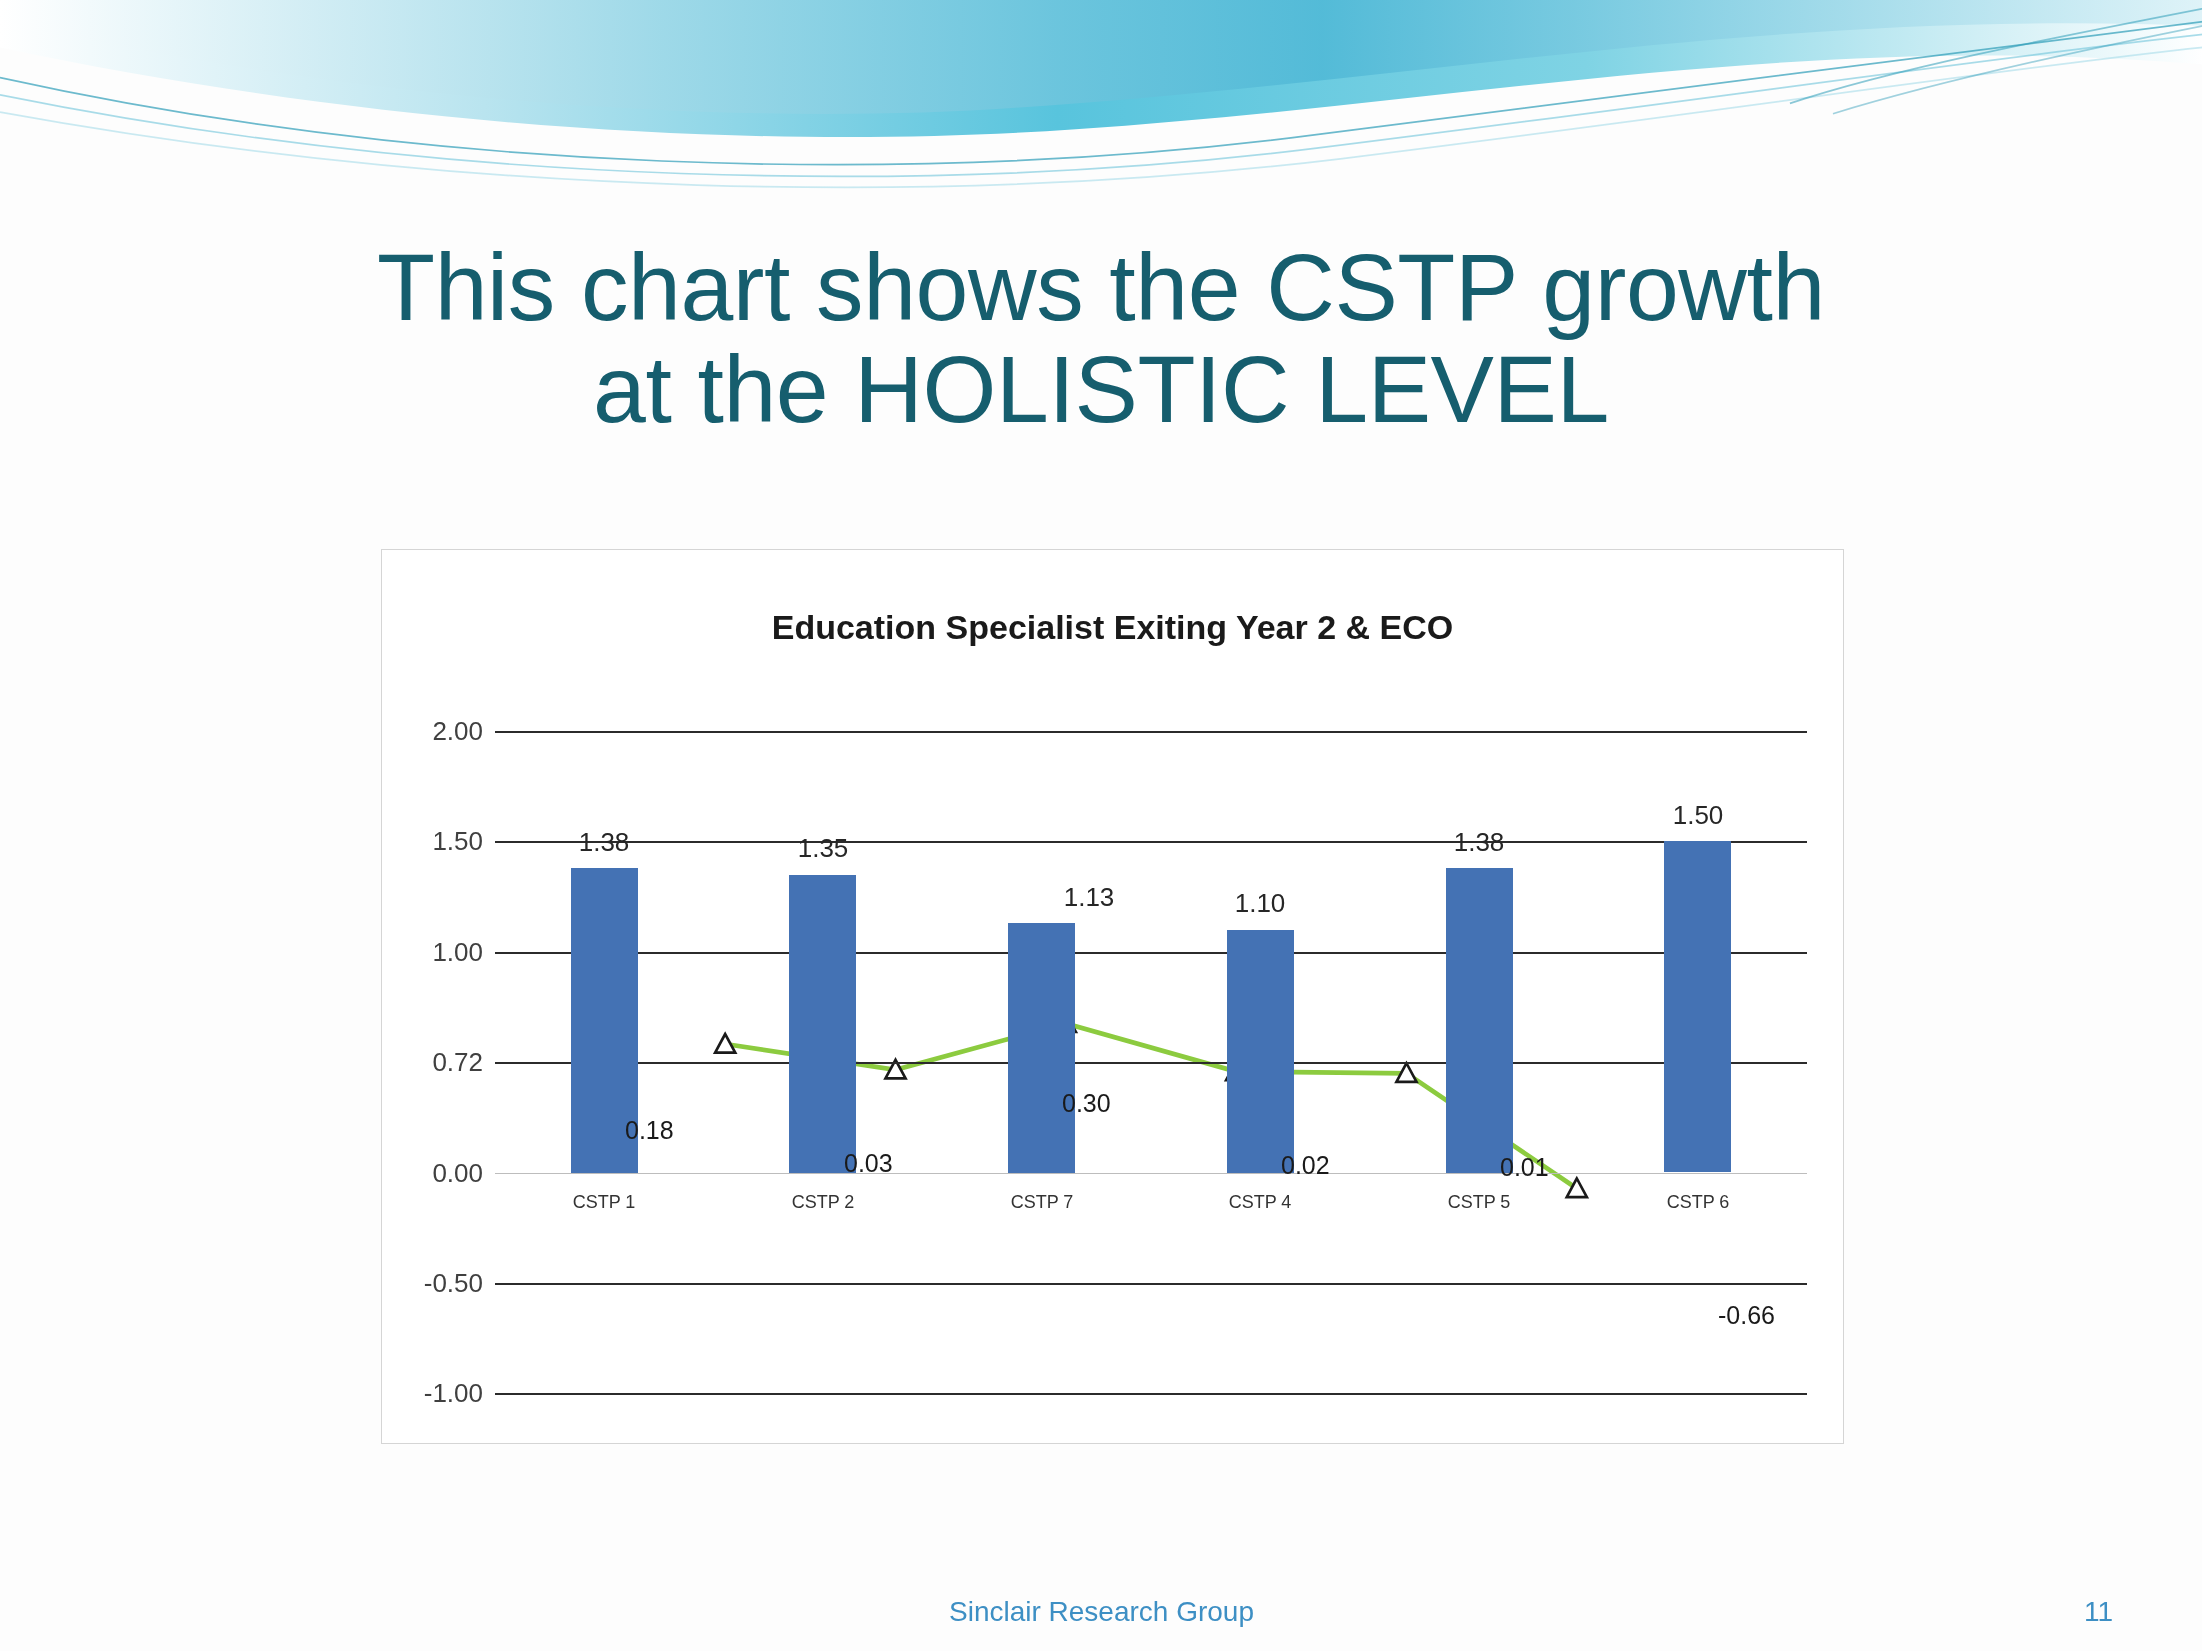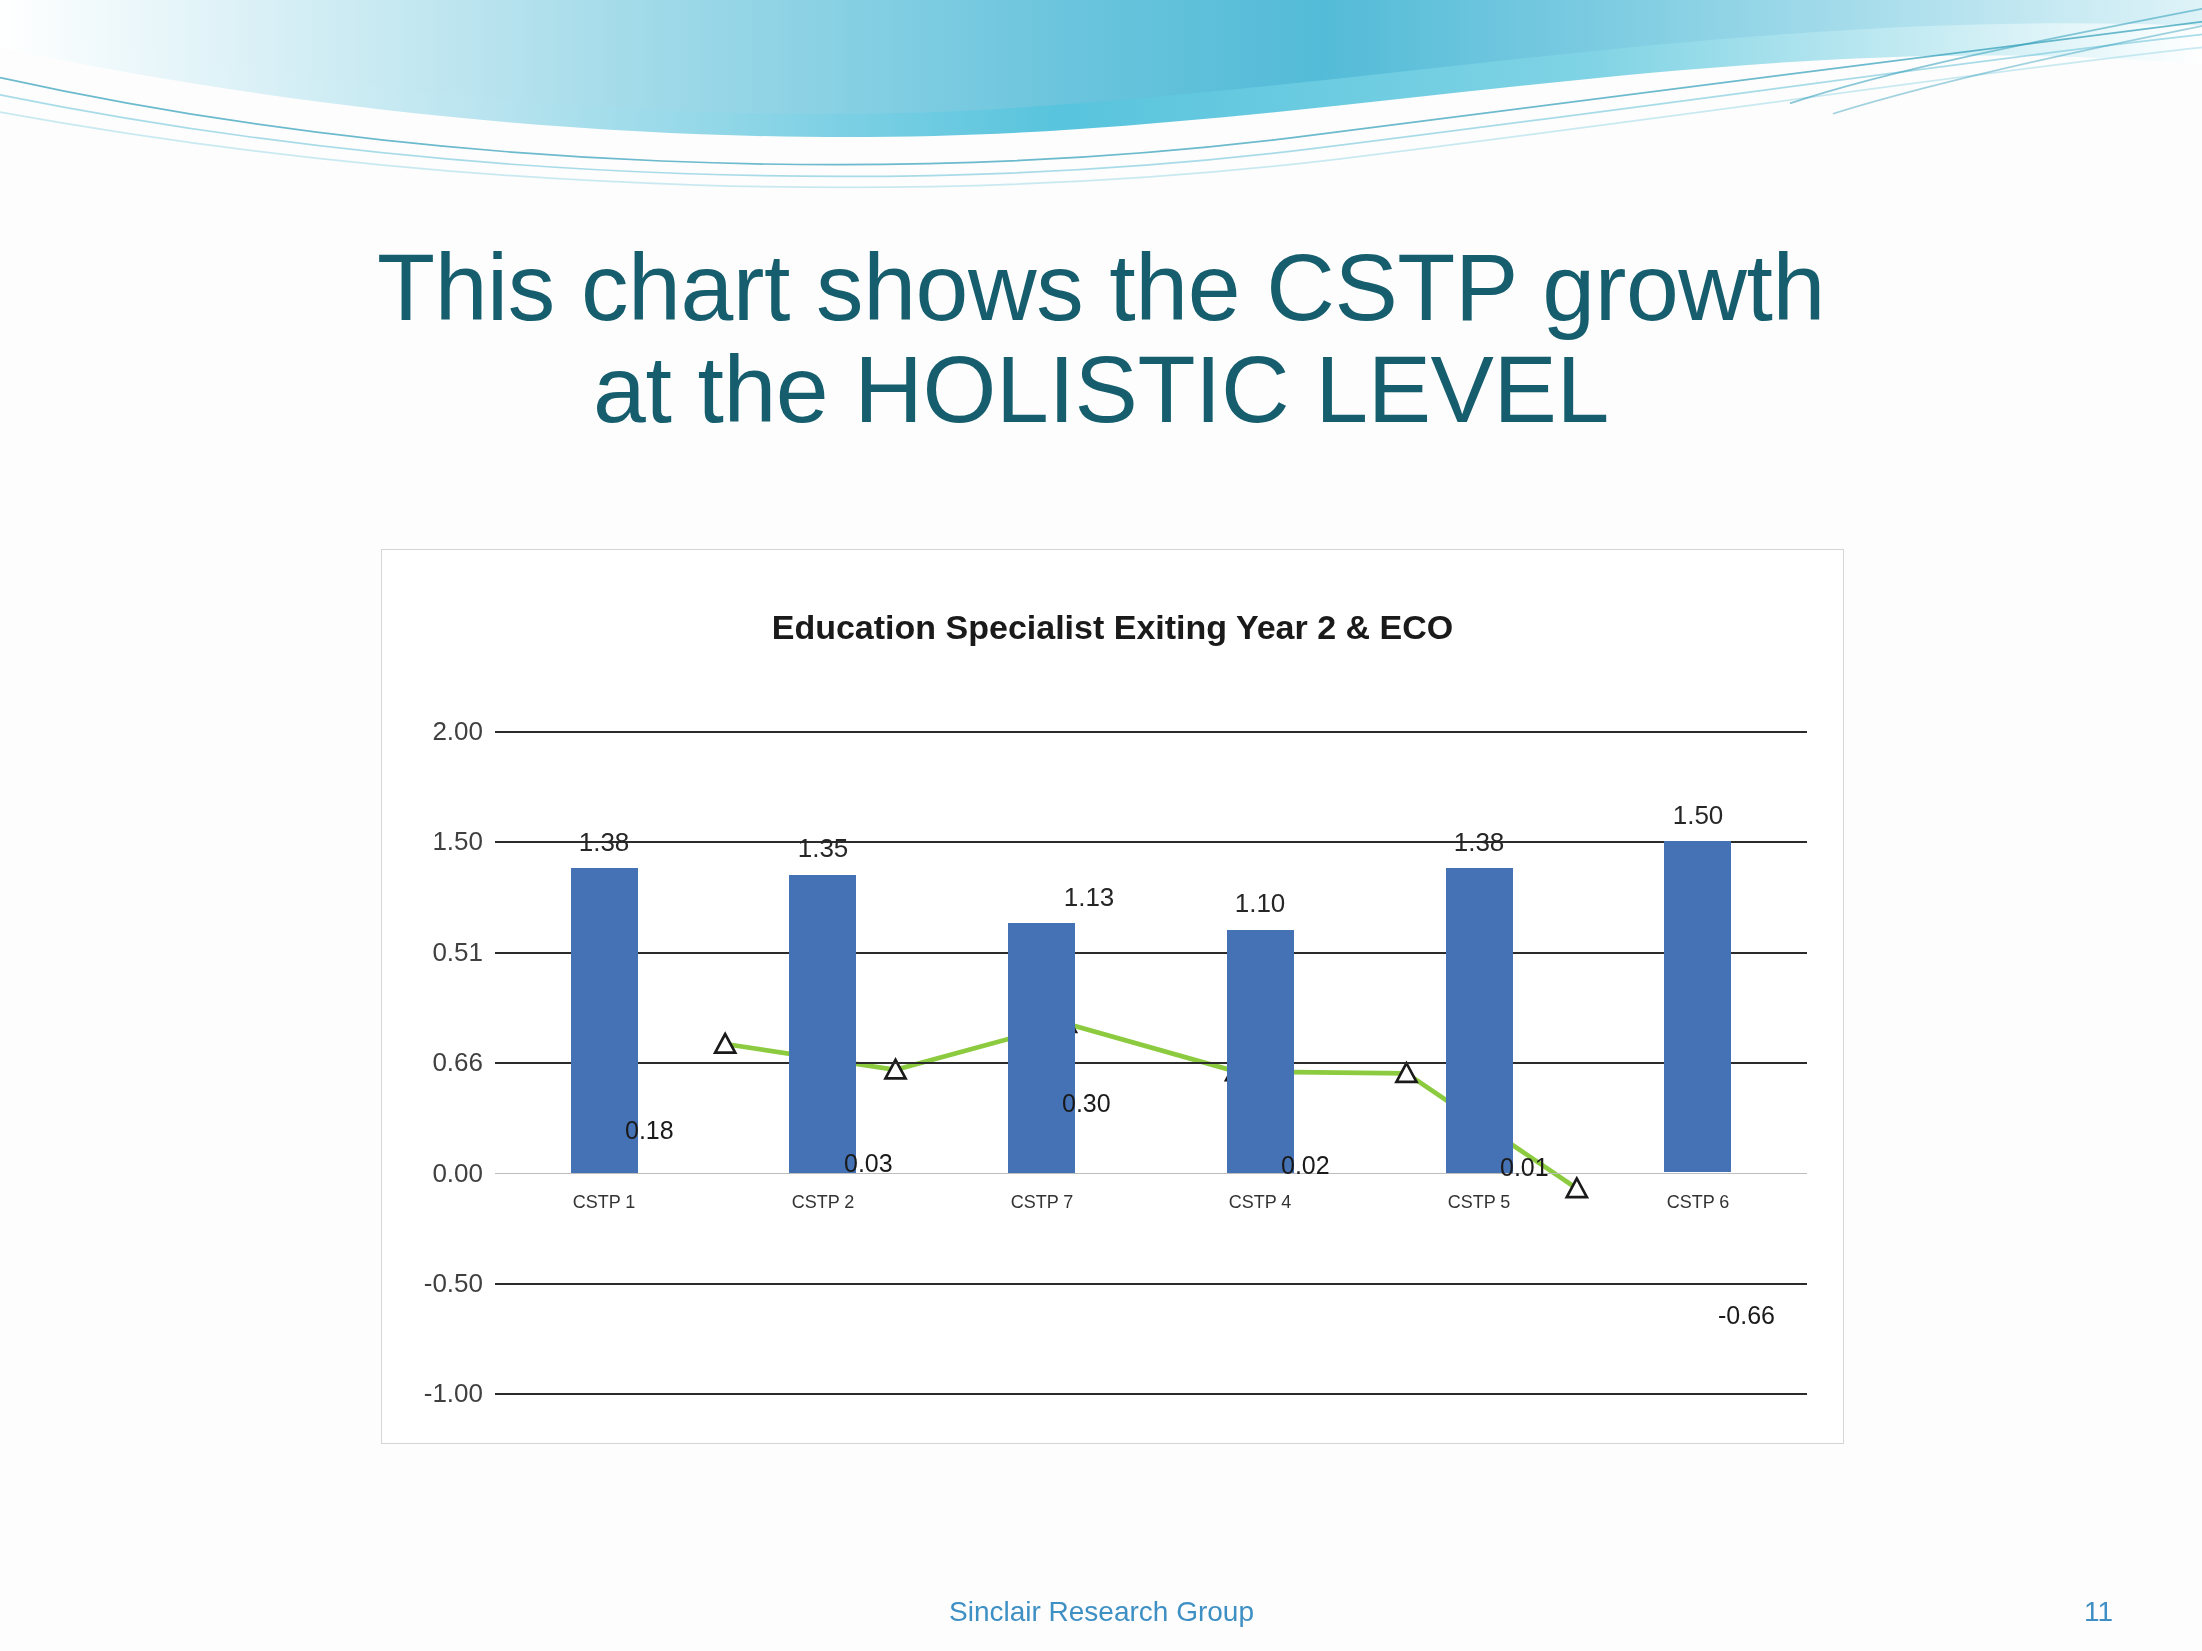--- a/index.html
+++ b/index.html
@@ -192,23 +192,23 @@
           <polygon points="635.4166666666666,421.3333333333333 620.4166666666666,449.0833333333333 650.4166666666666,449.0833333333333" fill="#ffffff" stroke="#1a1a1a" stroke-width="4"></polygon>
           <polygon points="889.5833333333333,493.20000000000005 874.5833333333333,520.95 904.5833333333333,520.95" fill="#ffffff" stroke="#1a1a1a" stroke-width="4"></polygon>
           <polygon points="1143.75,495.76666666666665 1128.75,523.5166666666667 1158.75,523.5166666666667" fill="#ffffff" stroke="#1a1a1a" stroke-width="4"></polygon>
           <polygon points="1397.9166666666665,667.7333333333333 1382.9166666666665,695.4833333333333 1412.9166666666665,695.4833333333333" fill="#ffffff" stroke="#1a1a1a" stroke-width="4"></polygon>
         </svg>
     <div class="gridline" style="top: 0px;"></div>
         <div class="ytick" style="top: 0px;">2.00</div>
         <div class="gridline" style="top: 110px;"></div>
         <div class="ytick" style="top: 110px;">1.50</div>
         <div class="gridline" style="top: 221px;"></div>
-        <div class="ytick" style="top: 221px;">0.51</div>
+        <div class="ytick" style="top: 221px;">1.00</div>
         <div class="gridline" style="top: 331px;"></div>
-        <div class="ytick" style="top: 331px;">0.66</div>
+        <div class="ytick" style="top: 331px;">0.72</div>
         <div class="gridline thin" style="top: 442px;"></div>
         <div class="ytick" style="top: 442px;">0.00</div>
         <div class="gridline" style="top: 552px;"></div>
         <div class="ytick" style="top: 552px;">-0.50</div>
         <div class="gridline" style="top: 662px;"></div>
         <div class="ytick" style="top: 662px;">-1.00</div>
         <div class="bar" style="left: 76px; top: 137px; height: 305px; background: rgb(68, 114, 180);"></div>
         <div class="barlabel" style="left: 109px; top: 96px;">1.38</div>
         <div class="catlabel" style="left: 109px; top: 461px;">CSTP 1</div>
         <div class="bar" style="left: 294px; top: 144px; height: 298px; background: rgb(68, 114, 180);"></div>

